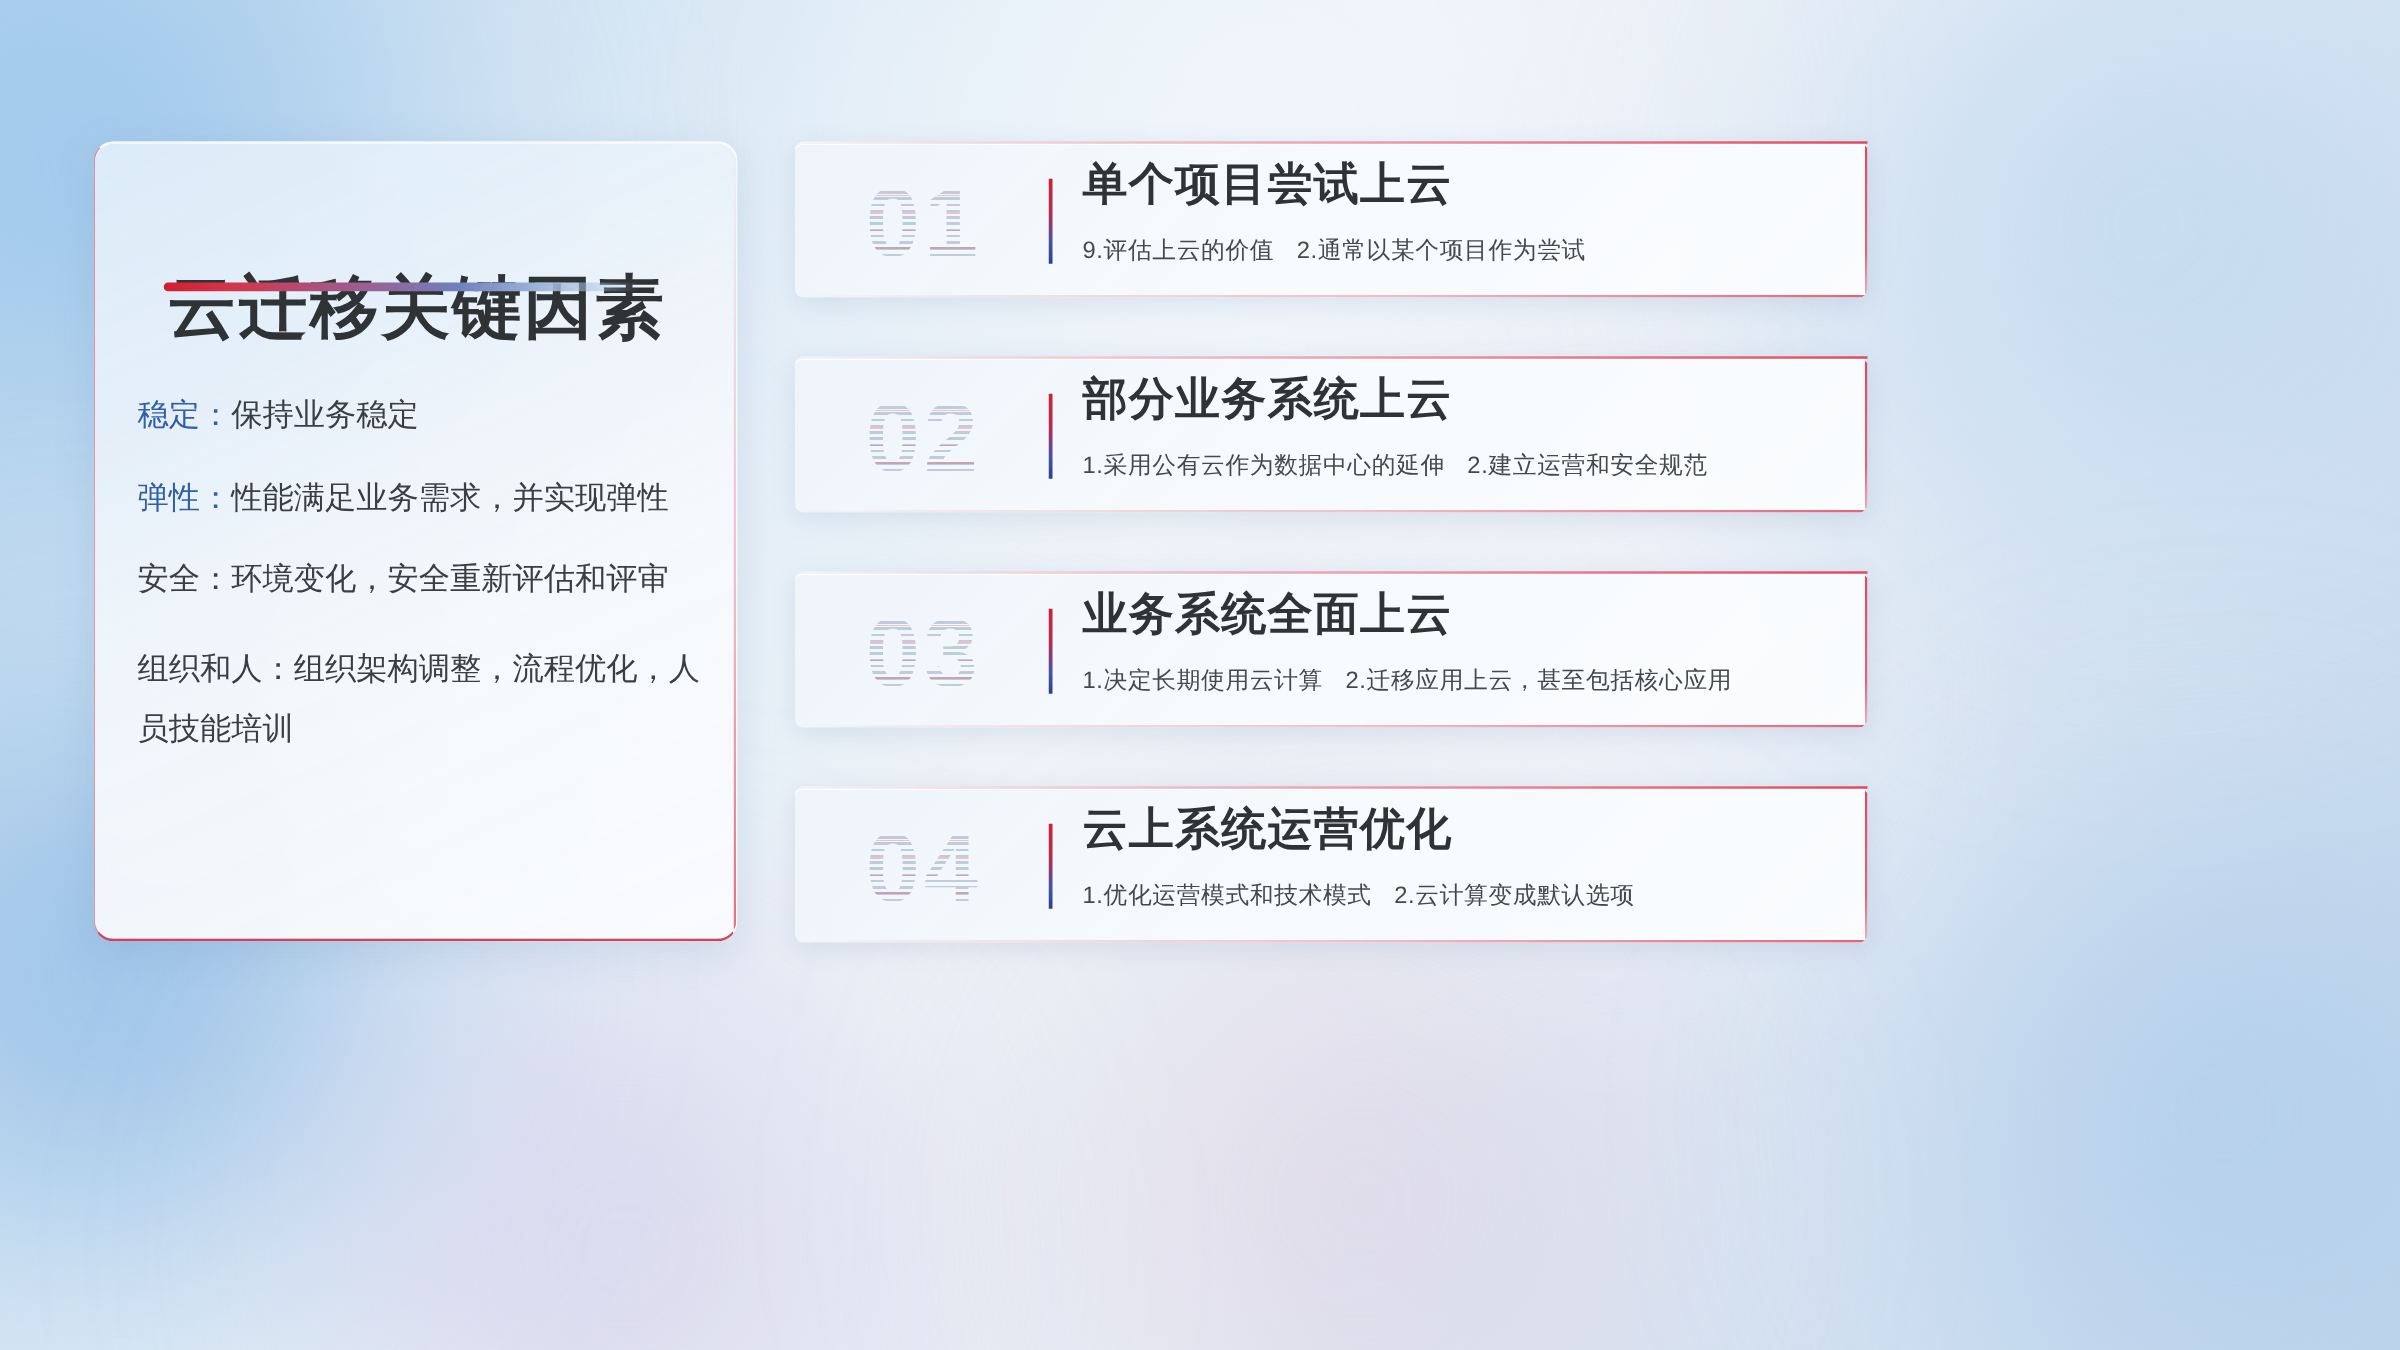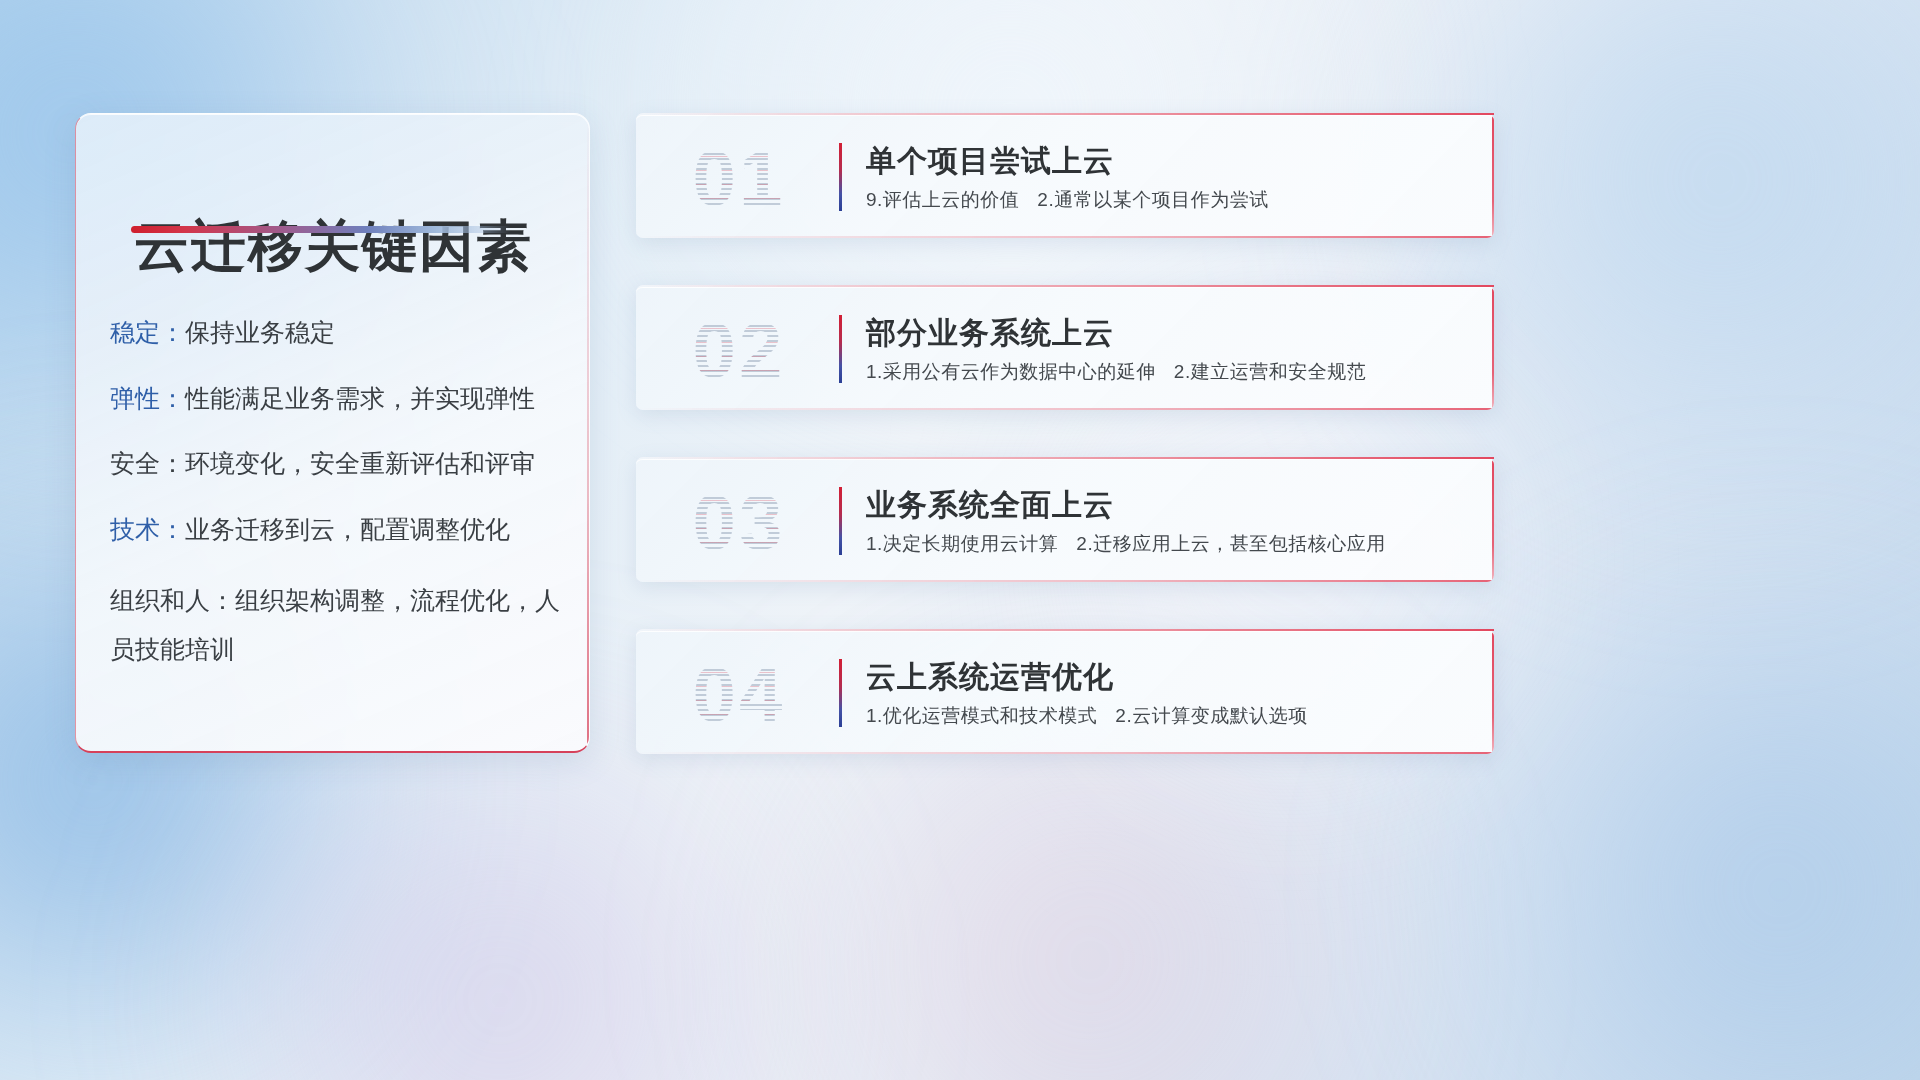--- a/index.html
+++ b/index.html
@@ -131,22 +131,22 @@
         rgba(255,255,255,0) 1px,
         rgba(255,255,255,0) 14px);
     -webkit-background-clip:text; background-clip:text;
     user-select:none;
   }
   .step-divider{
     position:absolute; left:203px; top:28px; width:3px; height:68px;
     background:linear-gradient(180deg,#d21f35 0%, #b52c4f 40%, #4452a6 75%, #2b3f95 100%);
   }
   .step-title{
-    position:absolute; left:230px; top:26px;
-    font-size:30px; font-weight:700; color:#2f3336; letter-spacing:1px;
+    position:absolute; left:230px; top:8px;
+    font-size:36px; font-weight:700; color:#2f3336; letter-spacing:1px;
     white-space:nowrap;
   }
   .step-desc{
     position:absolute; left:230px; top:72px;
     font-size:19px; color:#44494e; letter-spacing:.5px;
     white-space:nowrap;
   }
   .step-desc .gap{ display:inline-block; width:18px; }
 </style>
 </head>
@@ -171,23 +171,20 @@
   <div class="factor-list">
     <div class="factor">
       <span class="k" style="color: rgb(47, 95, 168);">稳定：</span><span>保持业务稳定</span>
     </div>
     <div class="factor">
       <span class="k" style="color: rgb(47, 95, 168);">弹性：</span><span>性能满足业务需求，并实现弹性</span>
     </div>
     <div class="factor">
       <span class="k plain" style="color: rgb(58, 63, 68); text-align: right;">安全：</span><span>环境变化，安全重新评估和评审</span>
     </div>
-    <div class="factor">
-      <span class="k" style="color: rgb(47, 95, 168);">技术：</span><span>业务迁移到云，配置调整优化</span>
-    </div>
     <div class="factor wrap">
       <span class="k plain" style="color: rgb(58, 63, 68);">组织和人：</span><span>组织架构调整，流程优化，人员技能培训</span>
     </div>
   </div>
 </section>
 
 <article class="step s1">
   <div class="step-num">01</div>
   <div class="step-num-tint">01</div>
   <div class="step-divider"></div>

